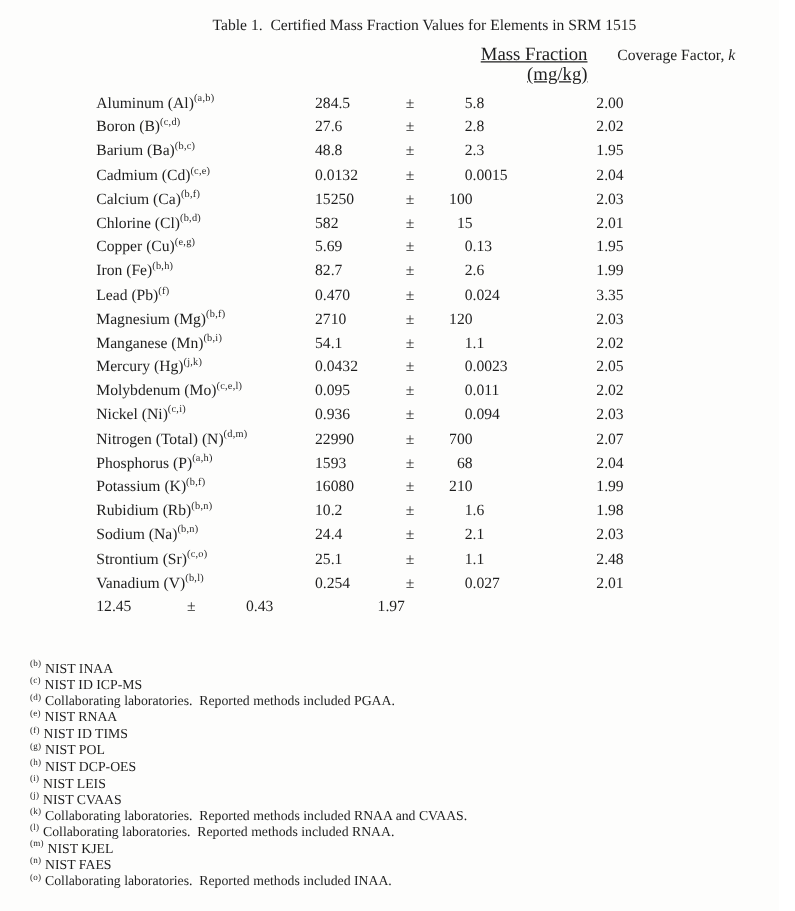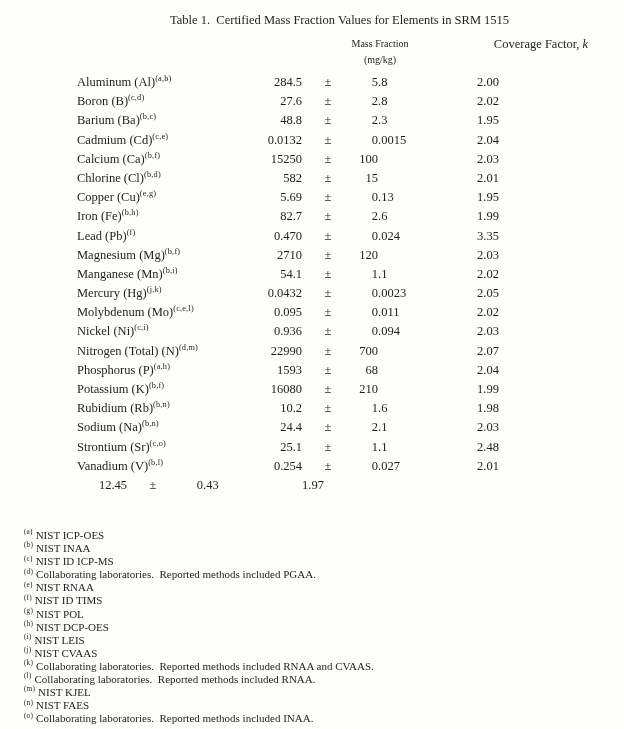--- a/index.html
+++ b/index.html
@@ -7,34 +7,34 @@
     position:relative;width:623px;height:729px;overflow:hidden;
     background:#fdfdfc;color:#1e1e1e;
     font-family:"Liberation Serif","DejaVu Serif",serif;
   }
   .title{
     position:absolute;top:13px;left:170px;
     font-size:12.5px;white-space:pre;
   }
   .hdr-mass{
     position:absolute;top:36px;left:290px;width:180px;
-    text-align:center;font-size:10px;line-height:16px;
+    text-align:right;font-size:15px;line-height:16px;text-decoration:underline;
   }
   .hdr-cov{
     position:absolute;top:36px;left:466px;width:150px;
     text-align:center;font-size:12.5px;line-height:16px;white-space:pre;
   }
   .it{font-style:italic;}
   .rows{position:absolute;top:73px;left:0;width:636px;}
   .row{
     display:flex;align-items:baseline;height:19.2px;line-height:19.2px;
     font-size:12.5px;padding-left:77px;white-space:pre;
   }
   .c-name{width:175px;text-align:left;}
-  .c-val{width:50px;text-align:right;}
+  .c-val{width:50px;}
   .c-pm{width:52px;text-align:center;}
   .c-unc{width:96px;text-align:left;}
   .ui{display:inline-block;width:24px;text-align:right;}
   .c-k{width:76px;text-align:center;}
   sup{font-size:66%;line-height:0;vertical-align:super;letter-spacing:0.2px;}
   .foots{position:absolute;top:529px;left:24px;width:600px;font-size:11px;}
   .foot{line-height:13.1px;white-space:pre;}
   .fm{margin-right:3px;}
 </style>
 </head>
@@ -70,21 +70,20 @@
       <div class="row"><span class="c-name">Phosphorus (P)<sup>(a,h)</sup></span><span class="c-val">1593</span><span class="c-pm">±</span><span class="c-unc"><span class="ui">68</span><span class="uf"></span></span><span class="c-k">2.04</span></div>
       <div class="row"><span class="c-name">Potassium (K)<sup>(b,f)</sup></span><span class="c-val">16080</span><span class="c-pm">±</span><span class="c-unc"><span class="ui">210</span><span class="uf"></span></span><span class="c-k">1.99</span></div>
       <div class="row"><span class="c-name">Rubidium (Rb)<sup>(b,n)</sup></span><span class="c-val">10.2</span><span class="c-pm">±</span><span class="c-unc"><span class="ui">1</span><span class="uf">.6</span></span><span class="c-k">1.98</span></div>
       <div class="row"><span class="c-name">Sodium (Na)<sup>(b,n)</sup></span><span class="c-val">24.4</span><span class="c-pm">±</span><span class="c-unc"><span class="ui">2</span><span class="uf">.1</span></span><span class="c-k">2.03</span></div>
       <div class="row"><span class="c-name">Strontium (Sr)<sup>(c,o)</sup></span><span class="c-val">25.1</span><span class="c-pm">±</span><span class="c-unc"><span class="ui">1</span><span class="uf">.1</span></span><span class="c-k">2.48</span></div>
       <div class="row"><span class="c-name">Vanadium (V)<sup>(b,l)</sup></span><span class="c-val">0.254</span><span class="c-pm">±</span><span class="c-unc"><span class="ui">0</span><span class="uf">.027</span></span><span class="c-k">2.01</span></div>
       <div class="row"><span class="c-val">12.45</span><span class="c-pm">±</span><span class="c-unc"><span class="ui">0</span><span class="uf">.43</span></span><span class="c-k">1.97</span></div>
     </div>
 
   <div class="foots" id="foots">
-      <div class="foot"><sup class="fm">(a)</sup><span>NIST ICP-OES</span></div>
       <div class="foot"><sup class="fm">(b)</sup><span>NIST INAA</span></div>
       <div class="foot"><sup class="fm">(c)</sup><span>NIST ID ICP-MS</span></div>
       <div class="foot"><sup class="fm">(d)</sup><span>Collaborating laboratories.  Reported methods included PGAA.</span></div>
       <div class="foot"><sup class="fm">(e)</sup><span>NIST RNAA</span></div>
       <div class="foot"><sup class="fm">(f)</sup><span>NIST ID TIMS</span></div>
       <div class="foot"><sup class="fm">(g)</sup><span>NIST POL</span></div>
       <div class="foot"><sup class="fm">(h)</sup><span>NIST DCP-OES</span></div>
       <div class="foot"><sup class="fm">(i)</sup><span>NIST LEIS</span></div>
       <div class="foot"><sup class="fm">(j)</sup><span>NIST CVAAS</span></div>
       <div class="foot"><sup class="fm">(k)</sup><span>Collaborating laboratories.  Reported methods included RNAA and CVAAS.</span></div>

